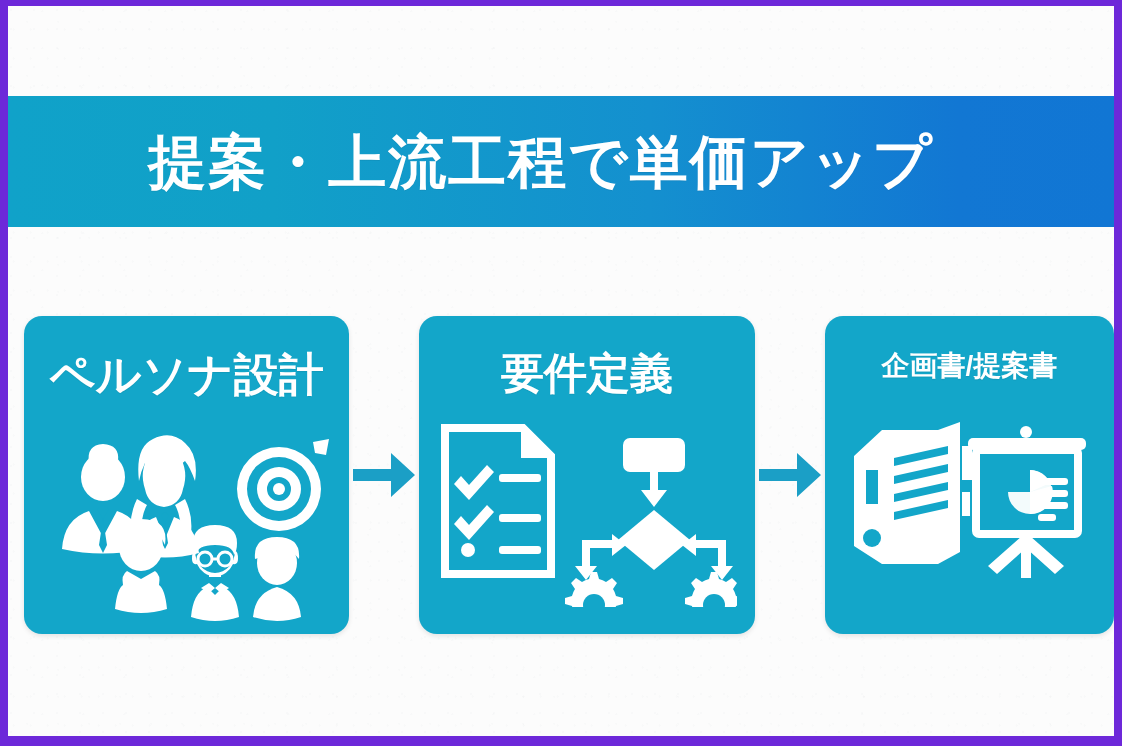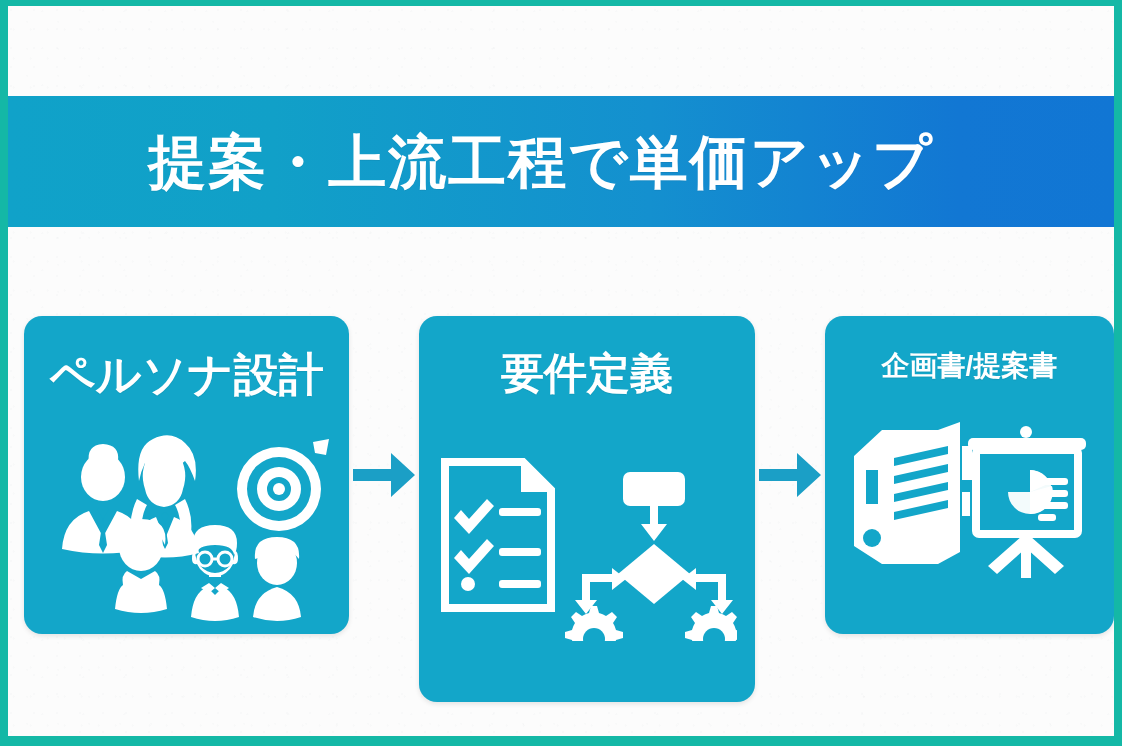--- a/index.html
+++ b/index.html
@@ -12,21 +12,21 @@
     height: 746px;
     overflow: hidden;
     font-family: "Liberation Sans", "DejaVu Sans", sans-serif;
   }
 
   
   #slide-frame {
     position: relative;
     width: 1122px;
     height: 746px;
-    background: #14b8a6;
+    background: #6d28d9;
     box-sizing: border-box;
     padding: 6px 8px 10px 8px;
   }
 
   #slide-canvas {
     position: relative;
     width: 100%;
     height: 100%;
     background: #fcfcfc;
     overflow: hidden;
@@ -84,21 +84,21 @@
     background: #13a6c9;
     border-radius: 18px;
     box-shadow: 0 2px 5px rgba(0,0,0,0.10);
     display: flex;
     flex-direction: column;
     align-items: center;
     box-sizing: border-box;
     padding-top: 36px;
   }
   .card-1 { margin-left: 16px; width: 326px; height: 318px; gap: 34px; }
-  .card-2 { width: 336px; height: 386px; }
+  .card-2 { width: 336px; height: 318px; }
   .card-3 { width: 290px; height: 318px; }
 
   .card-title {
     color: #ffffff;
     font-weight: bold;
     line-height: 1;
     white-space: nowrap;
     text-shadow: 0 1px 1px rgba(0,0,0,0.07);
   }
   .card-1 .card-title { font-size: 45px; }

